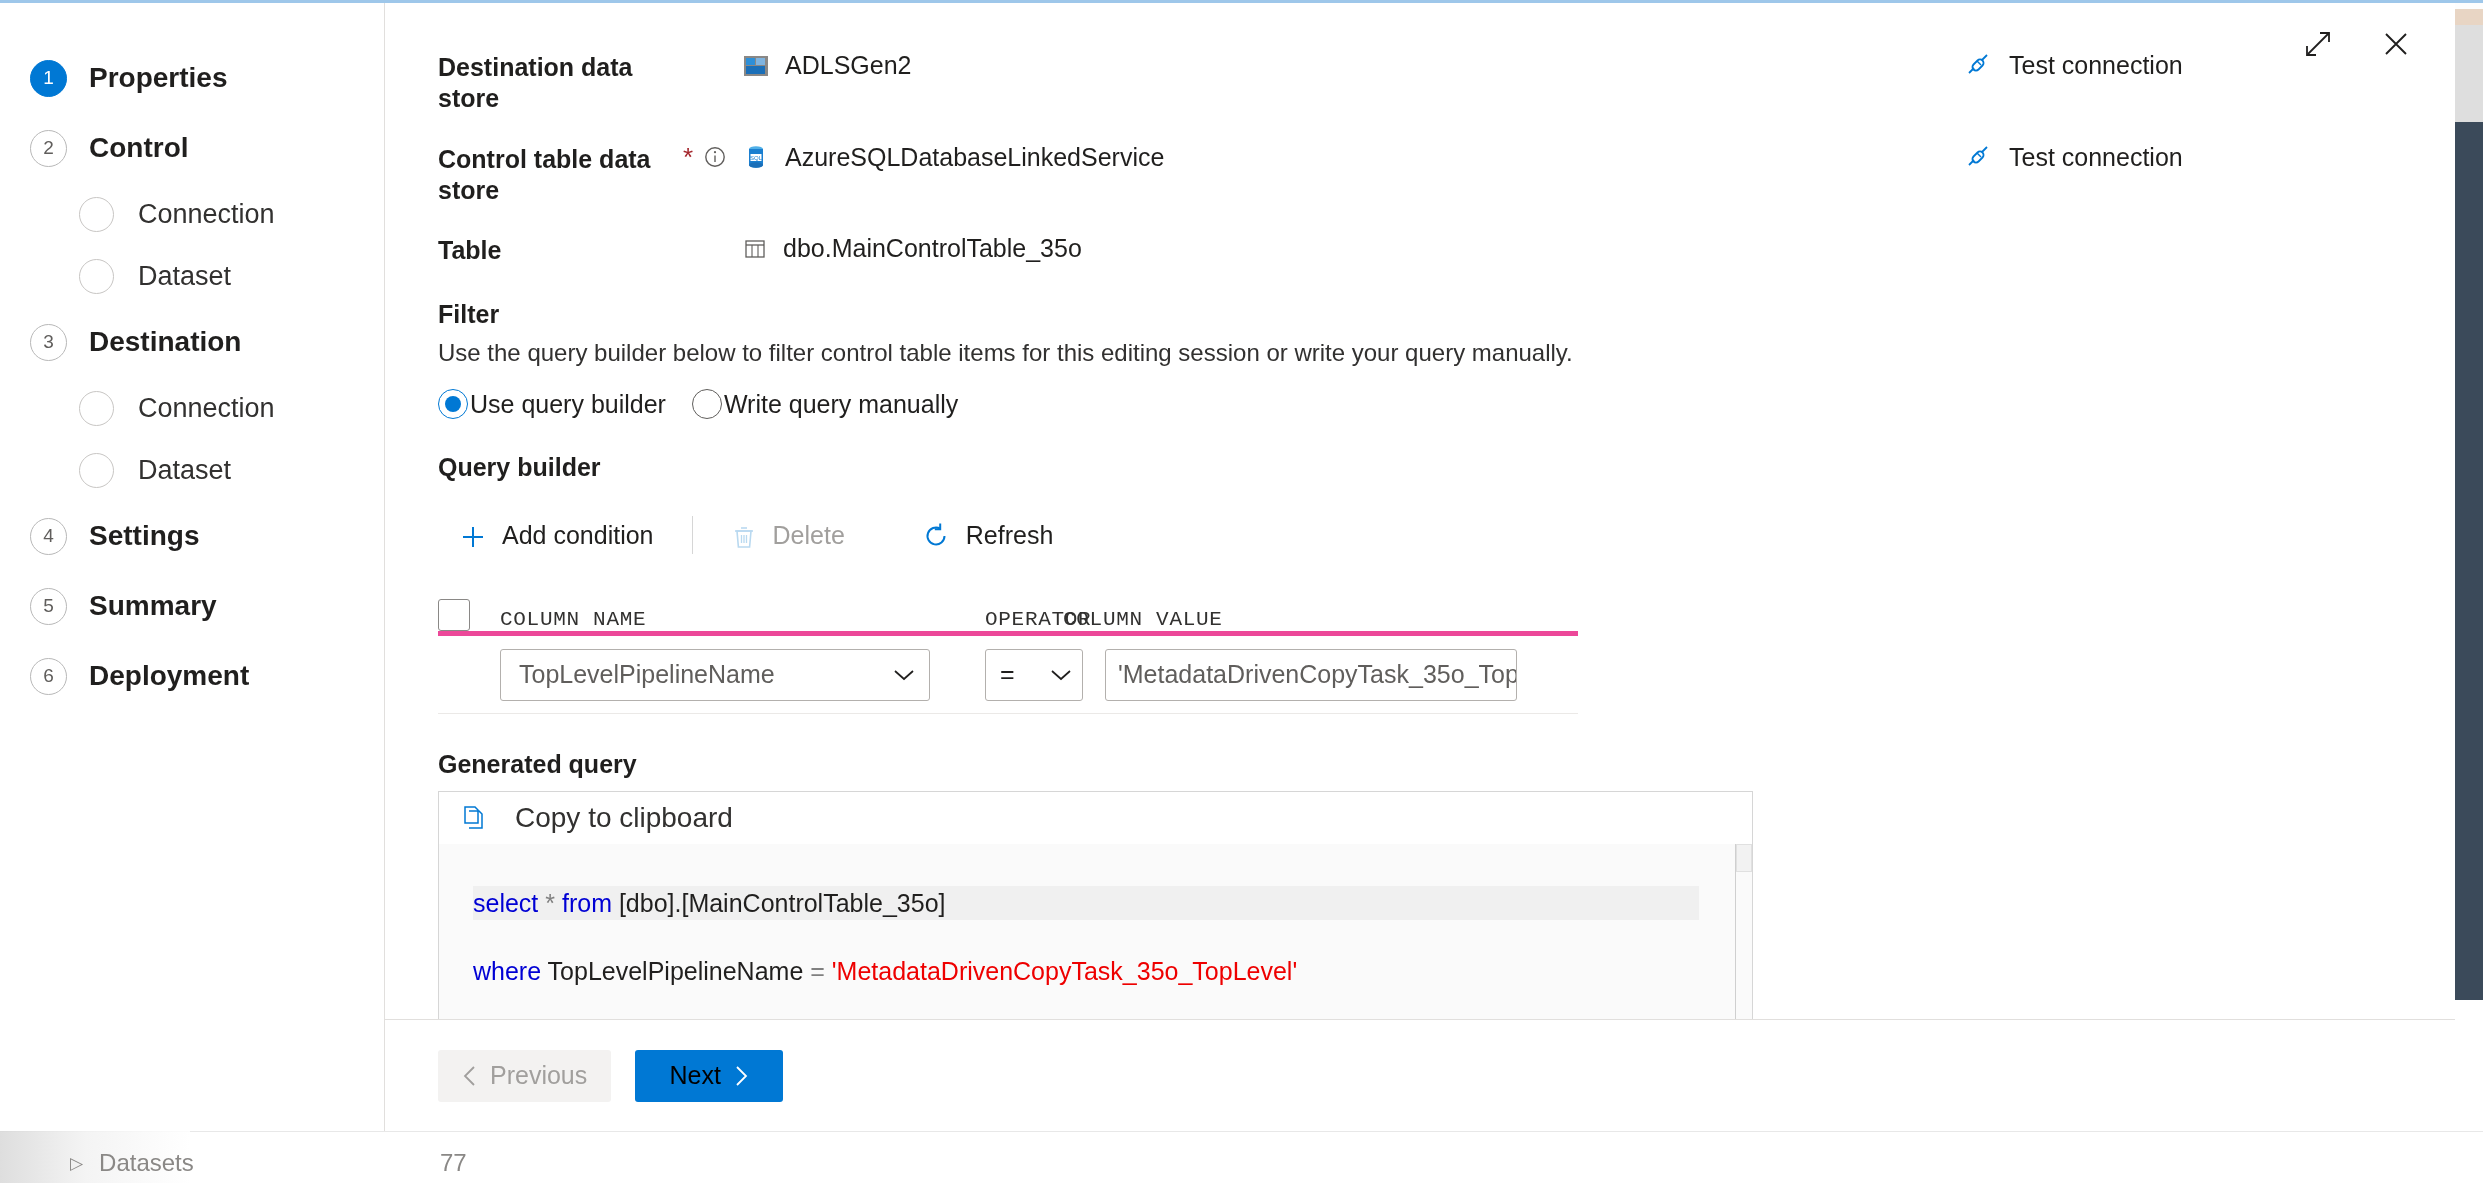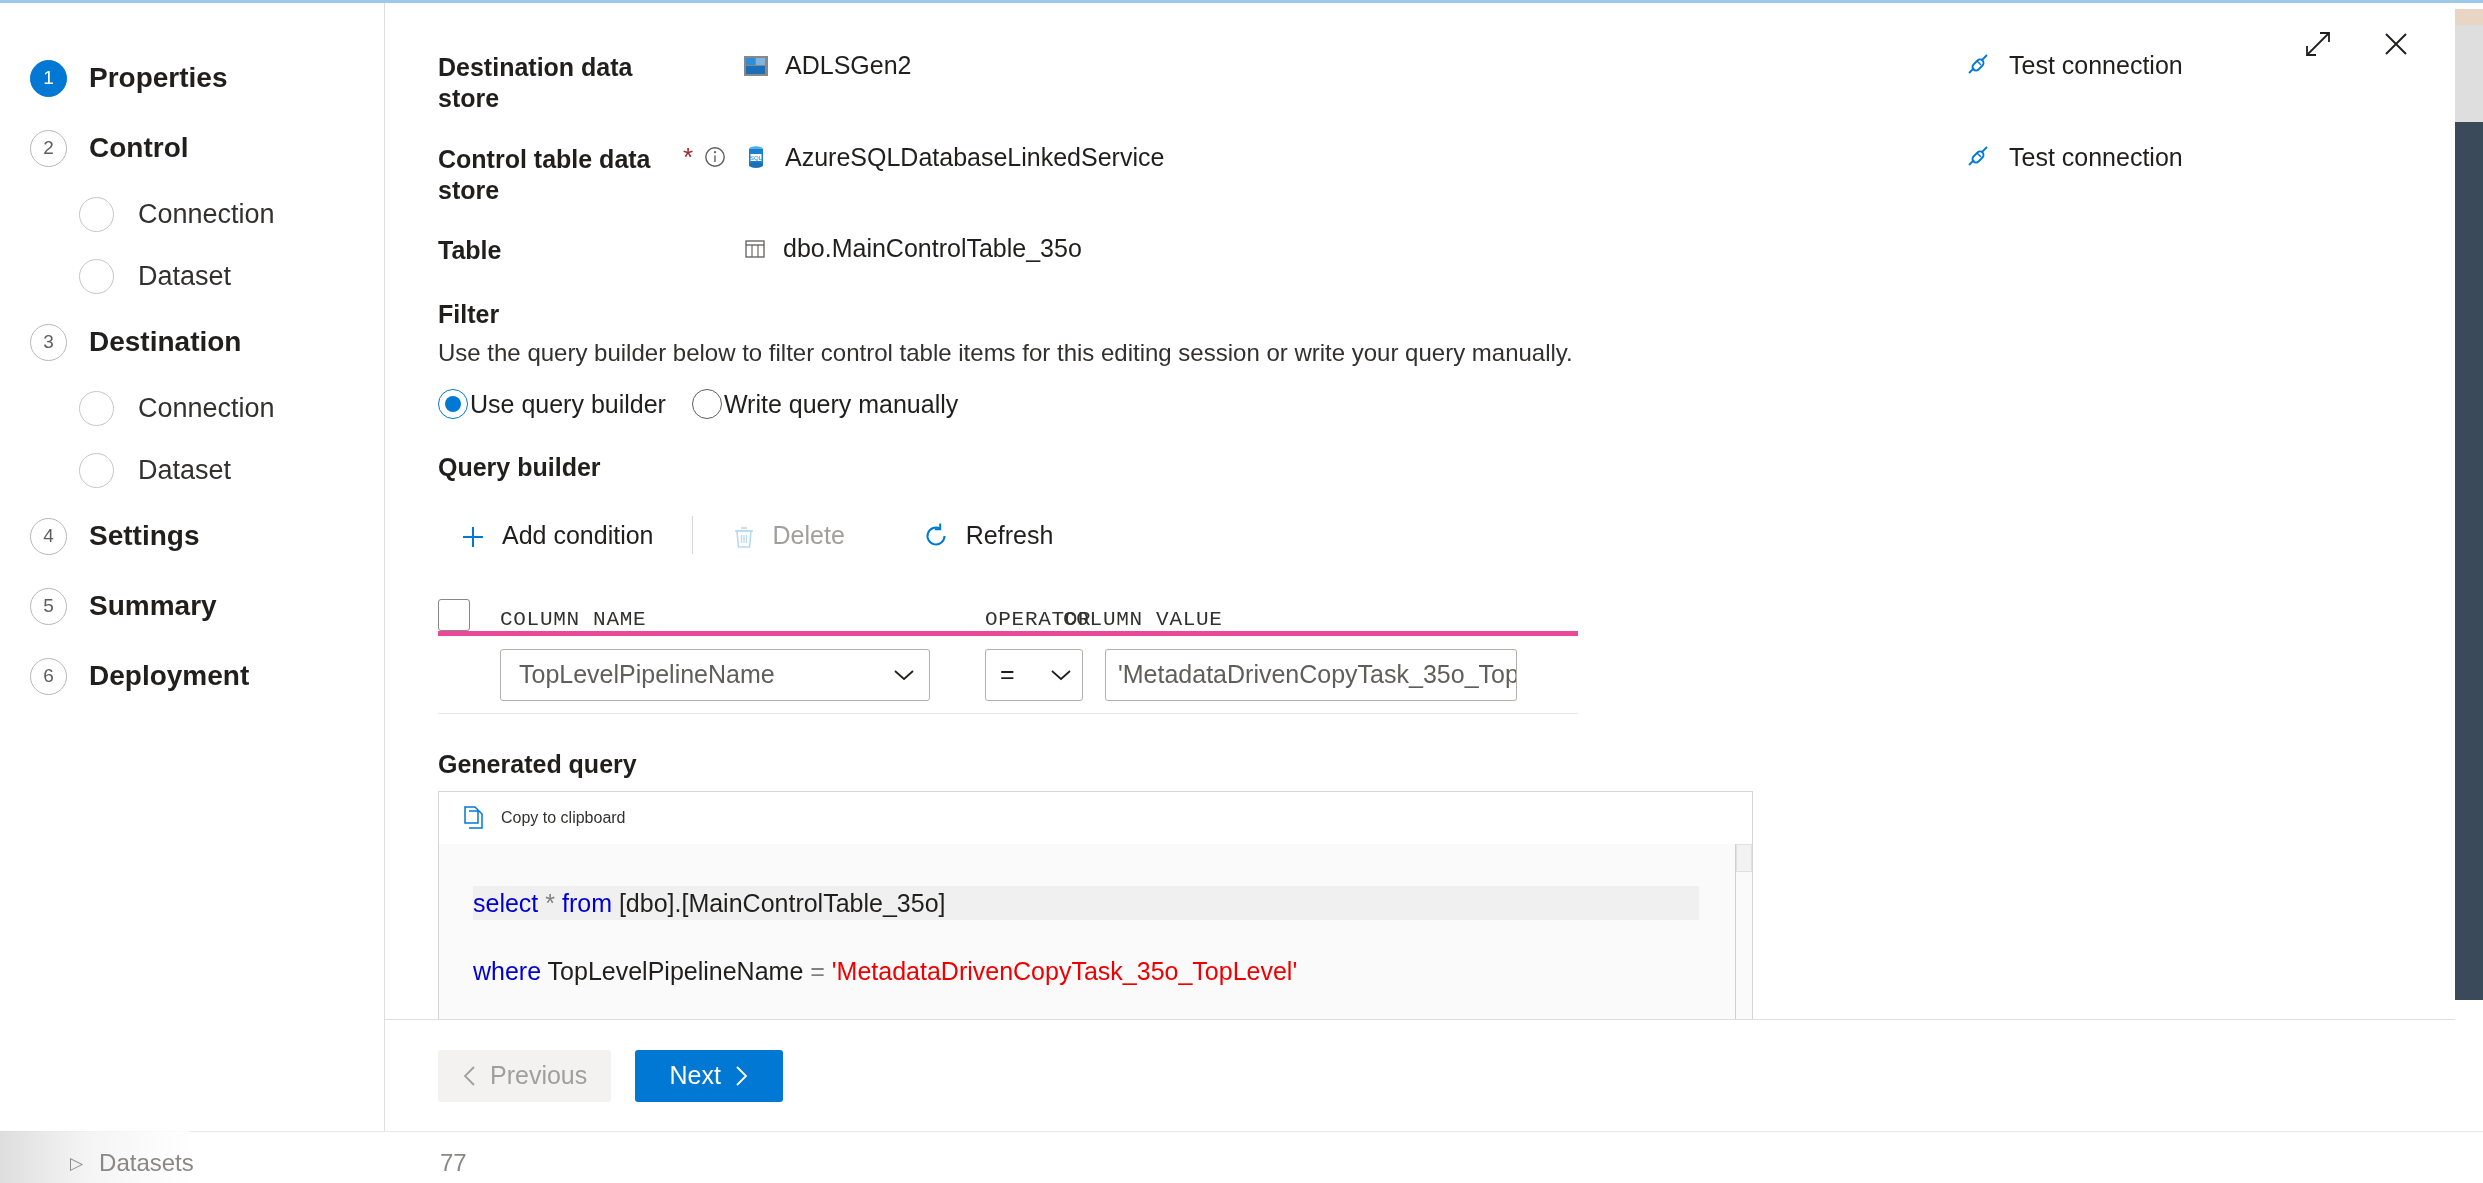--- a/index.html
+++ b/index.html
@@ -225,22 +225,22 @@
     cursor: text;
   }
 
   
   #gen-label { font-size: 25px; font-weight: 600; color: #201f1e; margin: 36px 0 12px 0; }
   #gen-box {
     width: 1315px; max-width: 100%; height: 345px;
     border: 1px solid #d6d6d6; background: #ffffff; position: relative;
   }
   #copy-bar {
-    display: flex; align-items: center; gap: 14px; height: 52px;
-    padding-left: 22px; font-size: 16px; color: #323130; cursor: pointer;
+    display: flex; align-items: center; gap: 28px; height: 52px;
+    padding-left: 22px; font-size: 28px; color: #323130; cursor: pointer;
   }
   #code-area {
     position: absolute; left: 0; right: 0; top: 52px; bottom: 0;
     background: #fafafa; overflow: hidden;
   }
   #code-inner {
     padding: 8px 0 0 34px; font-family: "Liberation Sans", sans-serif;
     font-size: 25px; line-height: 34px; white-space: pre; color: #201f1e;
   }
   #code-line1 { background: #f0f0f0; display: block; width: 1226px; }
@@ -262,21 +262,21 @@
     display: flex; align-items: center; padding-left: 53px; gap: 24px;
     background: #fff;
   }
   .btn {
     height: 52px; min-width: 148px; border-radius: 3px; border: none;
     display: flex; align-items: center; justify-content: center; gap: 12px;
     font-size: 25px; cursor: pointer; padding: 0 24px;
     font-family: "Liberation Sans", sans-serif;
   }
   #btn-prev { background: #f3f2f1; color: #a19f9d; cursor: default; }
-  #btn-next { background: #0078d4; color: #ffffff; }
+  #btn-next { background: #0078d4; color: #000000; }
 
   
   svg { display: block; }
 </style>
 </head>
 <body>
 
 <div id="bg-page">
   <div id="bg-topline"></div>
 

